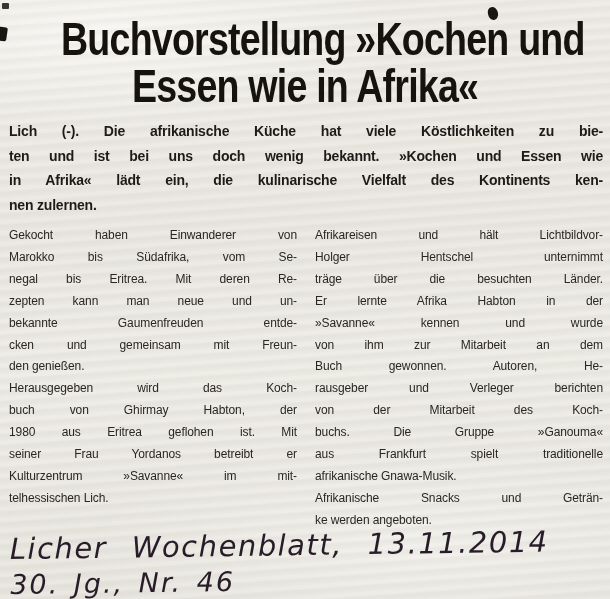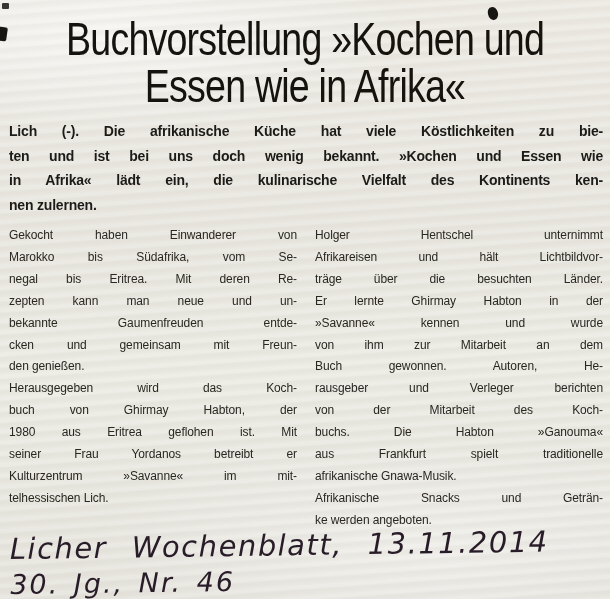--- a/index.html
+++ b/index.html
@@ -89,21 +89,21 @@
 </style>
 </head>
 <body>
 
 <div class="paper-texture"></div>
 
 <div class="artifact artifact-top-corner"></div>
 <div class="artifact artifact-left-edge"></div>
 <div class="artifact artifact-top-blob"></div>
 
-<h1 class="headline" style="margin:0; font-weight:normal;">
+<h1 class="headline" style="margin:0; font-weight:bold;">
     <div class="tline">Buchvorstellung »Kochen und</div>
     <div class="tline">Essen wie in Afrika«</div>
   </h1>
 
 <div class="lead">
     <div class="tline">Lich (-). Die afrikanische Küche hat viele Köstlichkeiten zu bie-</div>
     <div class="tline">ten und ist bei uns doch wenig bekannt. »Kochen und Essen wie</div>
     <div class="tline">in Afrika« lädt ein, die kulinarische Vielfalt des Kontinents ken-</div>
     <div class="tline endline">nen zulernen.</div>
   </div>
@@ -118,30 +118,30 @@
       <div class="tline">cken und gemeinsam mit Freun-</div>
       <div class="tline endline">den genießen.</div>
       <div class="tline">Herausgegeben wird das Koch-</div>
       <div class="tline">buch von Ghirmay Habton, der</div>
       <div class="tline">1980 aus Eritrea geflohen ist. Mit</div>
       <div class="tline">seiner Frau Yordanos betreibt er</div>
       <div class="tline">Kulturzentrum »Savanne« im mit-</div>
       <div class="tline endline">telhessischen Lich.</div>
     </div>
   <div class="col">
+      <div class="tline">Afrikareisen und hält Lichtbildvor-</div>
       <div class="tline">Holger Hentschel unternimmt</div>
-      <div class="tline">Afrikareisen und hält Lichtbildvor-</div>
       <div class="tline">träge über die besuchten Länder.</div>
-      <div class="tline">Er lernte Ghirmay Habton in der</div>
+      <div class="tline">Er lernte Afrika Habton in der</div>
       <div class="tline">»Savanne« kennen und wurde</div>
       <div class="tline">von ihm zur Mitarbeit an dem</div>
       <div class="tline">Buch gewonnen. Autoren, He-</div>
       <div class="tline">rausgeber und Verleger berichten</div>
       <div class="tline">von der Mitarbeit des Koch-</div>
-      <div class="tline">buchs. Die Habton »Ganouma«</div>
+      <div class="tline">buchs. Die Gruppe »Ganouma«</div>
       <div class="tline">aus Frankfurt spielt traditionelle</div>
       <div class="tline endline">afrikanische Gnawa-Musik.</div>
       <div class="tline">Afrikanische Snacks und Geträn-</div>
       <div class="tline endline">ke werden angeboten.</div>
     </div>
 </div>
 
 <div class="handwriting">
   <div class="hand-line-1">Licher Wochenblatt, 13.11.2014</div>
   <div class="hand-line-2">30. Jg., Nr. 46</div>

